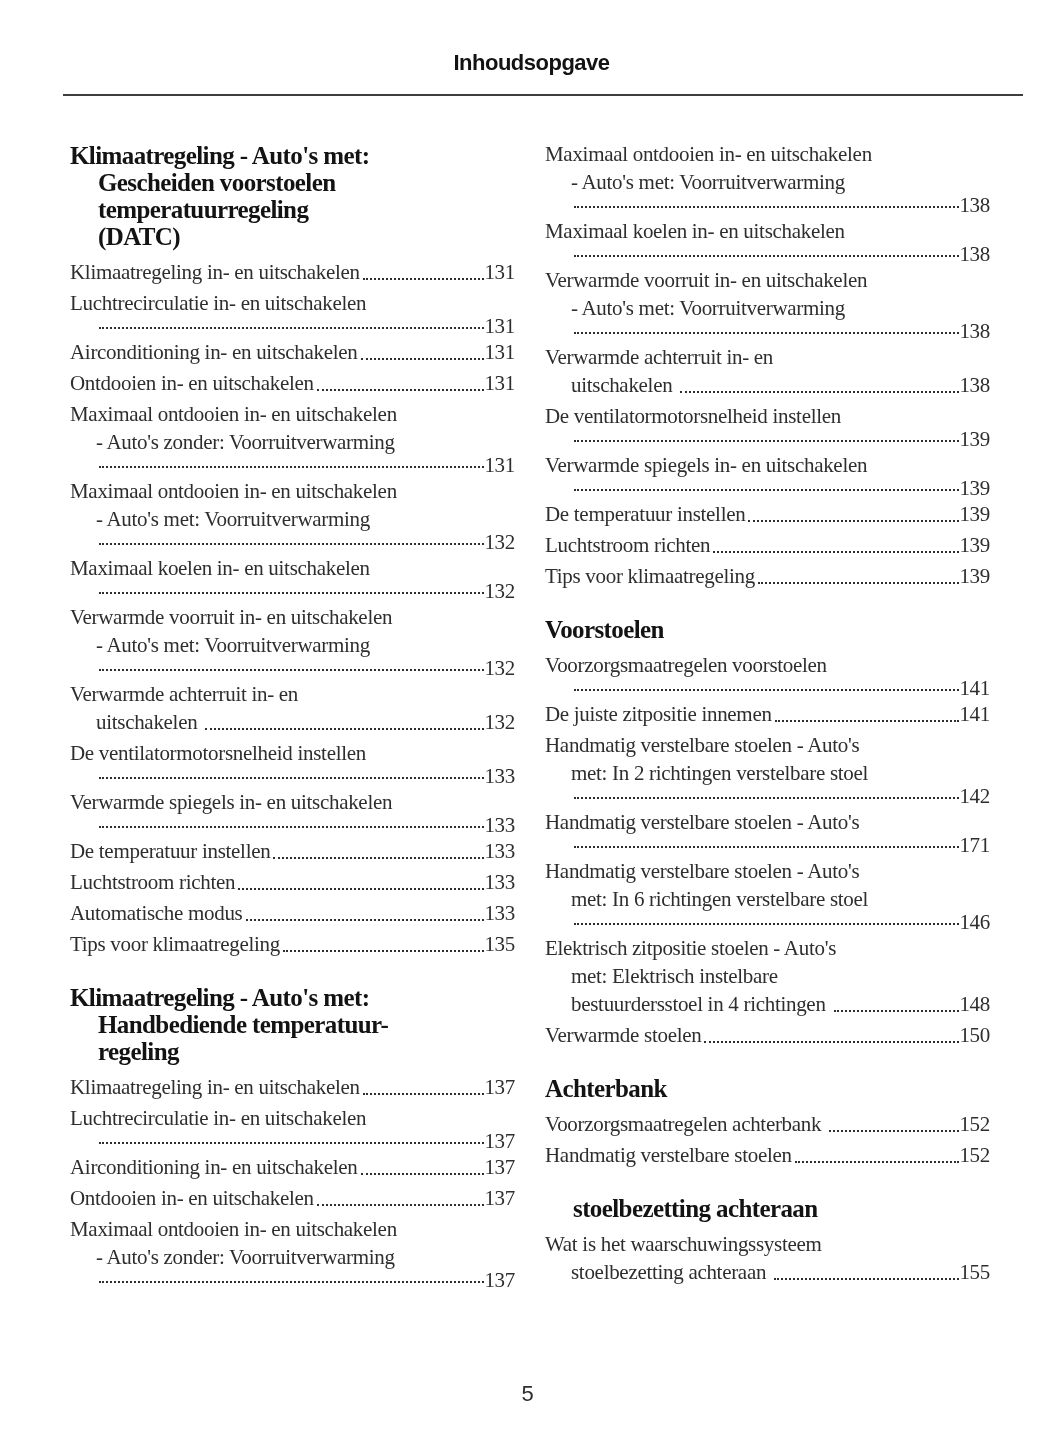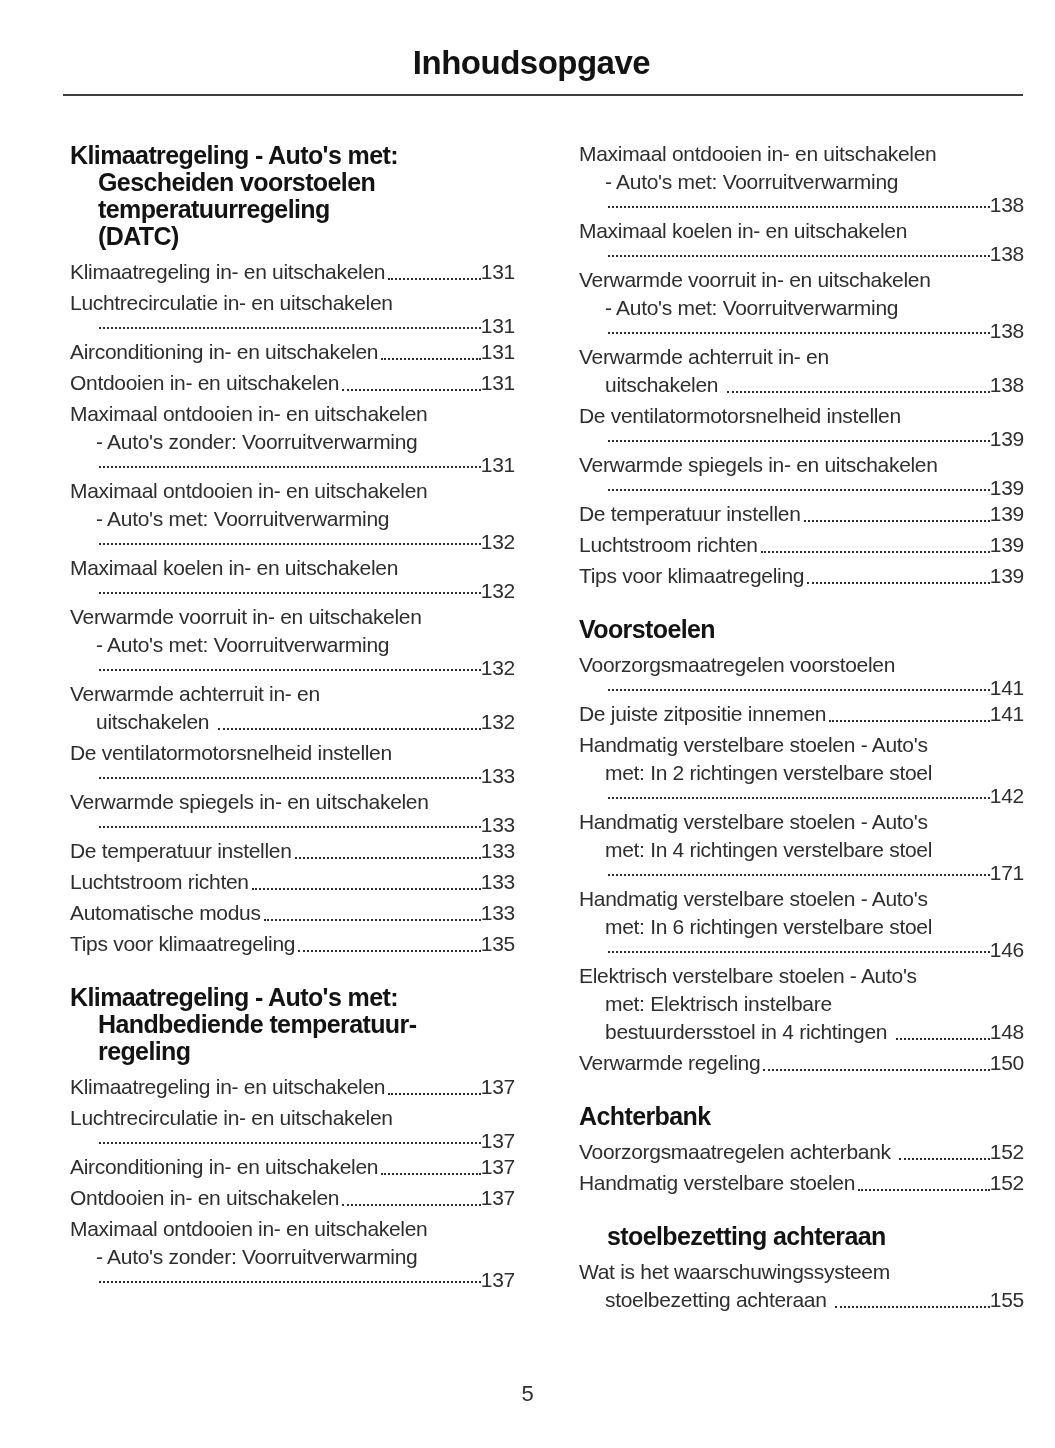--- a/index.html
+++ b/index.html
@@ -6,30 +6,30 @@
   body{
     width:1055px;height:1448px;
     background:var(--page_bg,#ffffff);
     font-family:"Liberation Sans",sans-serif;
     color:var(--text,#2e2e2e);
     position:relative;overflow:hidden;
   }
   .title{
     margin:46px 0 0;
     text-align:center;
-    font-size:33px;line-height:34px;
+    font-size:22px;line-height:34px;
     font-weight:bold;letter-spacing:-0.5px;
     color:var(--heading,#131313);
     padding-left:8px;
   }
   .rule{
     border-top:2px solid var(--divider,#3d3d3d);
     margin:14px 0 0 63px;width:960px;height:0;
   }
-  .cols{display:flex;gap:64px;padding:44px 0 0 70px;}
+  .cols{display:flex;gap:30px;padding:44px 0 0 70px;font-family:Liberation Serif, serif;}
   .col{width:445px;flex:0 0 445px;}
   .toc-heading{
     font-weight:bold;color:var(--heading,#131313);
     font-size:25px;line-height:27px;letter-spacing:-0.6px;
     margin:26px 0 8px;
   }
   .col .toc-heading:first-child{margin-top:2px;}
   .h-cont{padding-left:28px;}
   .toc-entry{margin:0 0 3px;}
   .line{
@@ -192,35 +192,34 @@
         <div class="toc-entry">
           <div class="line"><span class="t">De juiste zitpositie innemen</span><span class="dots"></span><span class="pg">141</span></div>
         </div>
         <div class="toc-entry">
           <div class="line"><span class="t">Handmatig verstelbare stoelen - Auto's</span></div>
           <div class="line cont"><span class="t">met: In 2 richtingen verstelbare stoel</span></div>
           <div class="line cont dotline"><span class="t"></span><span class="dots"></span><span class="pg">142</span></div>
         </div>
         <div class="toc-entry">
           <div class="line"><span class="t">Handmatig verstelbare stoelen - Auto's</span></div>
-          <div class="line cont"><span class="t">met: In 4 richtingen verstelbare stoel</span></div>
           <div class="line cont dotline"><span class="t"></span><span class="dots"></span><span class="pg">171</span></div>
         </div>
         <div class="toc-entry">
           <div class="line"><span class="t">Handmatig verstelbare stoelen - Auto's</span></div>
           <div class="line cont"><span class="t">met: In 6 richtingen verstelbare stoel</span></div>
           <div class="line cont dotline"><span class="t"></span><span class="dots"></span><span class="pg">146</span></div>
         </div>
         <div class="toc-entry">
-          <div class="line"><span class="t">Elektrisch verstelbare stoelen - Auto's</span></div>
+          <div class="line"><span class="t">Elektrisch zitpositie stoelen - Auto's</span></div>
           <div class="line cont"><span class="t">met: Elektrisch instelbare</span></div>
           <div class="line cont"><span class="t">bestuurdersstoel in 4 richtingen </span><span class="dots"></span><span class="pg">148</span></div>
         </div>
         <div class="toc-entry">
-          <div class="line"><span class="t">Verwarmde regeling</span><span class="dots"></span><span class="pg">150</span></div>
+          <div class="line"><span class="t">Verwarmde stoelen</span><span class="dots"></span><span class="pg">150</span></div>
         </div>
         <div class="toc-heading">
           <div class="h-line">Achterbank</div>
         </div>
         <div class="toc-entry">
           <div class="line"><span class="t">Voorzorgsmaatregelen achterbank </span><span class="dots"></span><span class="pg">152</span></div>
         </div>
         <div class="toc-entry">
           <div class="line"><span class="t">Handmatig verstelbare stoelen</span><span class="dots"></span><span class="pg">152</span></div>
         </div>

